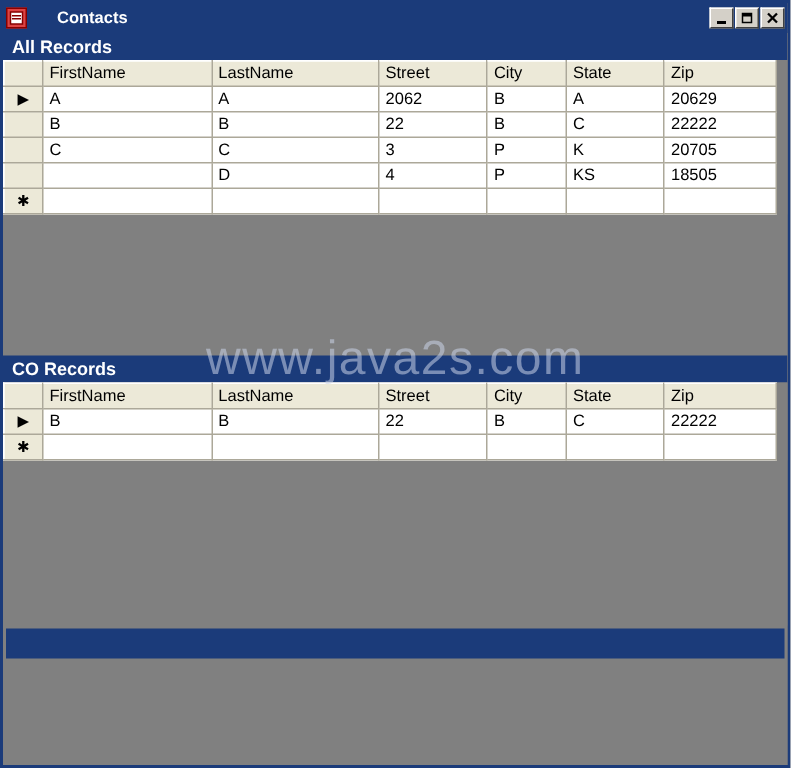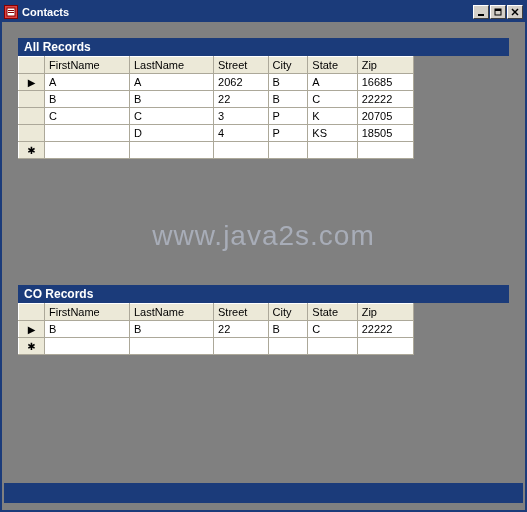--- a/index.html
+++ b/index.html
@@ -25,40 +25,40 @@
     font-weight: bold;
     font-size: 11px;
   }
   .titlebar .app-icon {
     width: 14px; height: 14px;
     background: #d44; border: 1px solid #800;
     margin-right: 4px;
     display:flex;align-items:center;justify-content:center;
   }
   .titlebar .app-icon svg { display:block; }
-  .titlebar .title { flex: 1; }
+  .titlebar .title { flex: 1; margin-left: 16px; }
   .titlebar .win-btns { display: flex; gap: 1px; }
   .titlebar .win-btn {
     width: 16px; height: 14px;
     background: #d4d0c8;
     border: 1px solid #fff;
     border-right-color:#404040; border-bottom-color:#404040;
     font-size: 9px; line-height: 11px;
     text-align: center; color: #000;
     cursor: default;
     display:flex;align-items:center;justify-content:center;
   }
   .client {
     flex: 1;
     background: #808080;
     display: flex; flex-direction: column;
     overflow: hidden;
   }
   .panel {
-    margin: 16px;
+    margin: 0;
     display: flex; flex-direction: column;
     background: #808080;
   }
   .panel-top { height: 215px; }
   .panel-mid { height: 180px; }
   .panel-hdr {
     background: #1b3b7a;
     color: #fff;
     font-weight: bold;
     font-size: 12px;
@@ -66,21 +66,21 @@
     height: 18px;
     display:flex;align-items:center;
   }
   .grid-wrap {
     background: #808080;
     padding: 0;
   }
   table.datagrid {
     border-collapse: collapse;
     background: #fff;
-    width: 396px;
+    width: 516px;
     margin: 0;
   }
   table.datagrid th, table.datagrid td {
     border: 1px solid #aca899;
     font-size: 11px;
     text-align: left;
     height: 17px;
   }
   table.datagrid th {
     background: #ece9d8;
@@ -110,21 +110,21 @@
   }
   .bottom-bar {
     height: 20px;
     background: #1b3b7a;
     margin: 2px;
   }
   .watermark {
     position:absolute;
     top: 218px; left: 0; right: 0;
     text-align:center;
-    font-size: 28px;
+    font-size: 32px;
     letter-spacing: 1px;
     color: rgba(200,210,230,0.55);
     font-family: Arial, sans-serif;
     pointer-events:none;
     font-weight: 400;
   }
 </style>
 </head>
 <body>
 
@@ -178,21 +178,21 @@
             </tr>
           </thead>
           <tbody>
           <tr>
                 <td class="rowhdr"><span class="row-indicator">▶</span></td>
                 <td>A</td>
                 <td>A</td>
                 <td>2062</td>
                 <td>B</td>
                 <td>A</td>
-                <td>16685</td>
+                <td>20629</td>
               </tr>
               <tr>
                 <td class="rowhdr"><span class="row-indicator"></span></td>
                 <td>B</td>
                 <td>B</td>
                 <td>22</td>
                 <td>B</td>
                 <td>C</td>
                 <td>22222</td>
               </tr>

